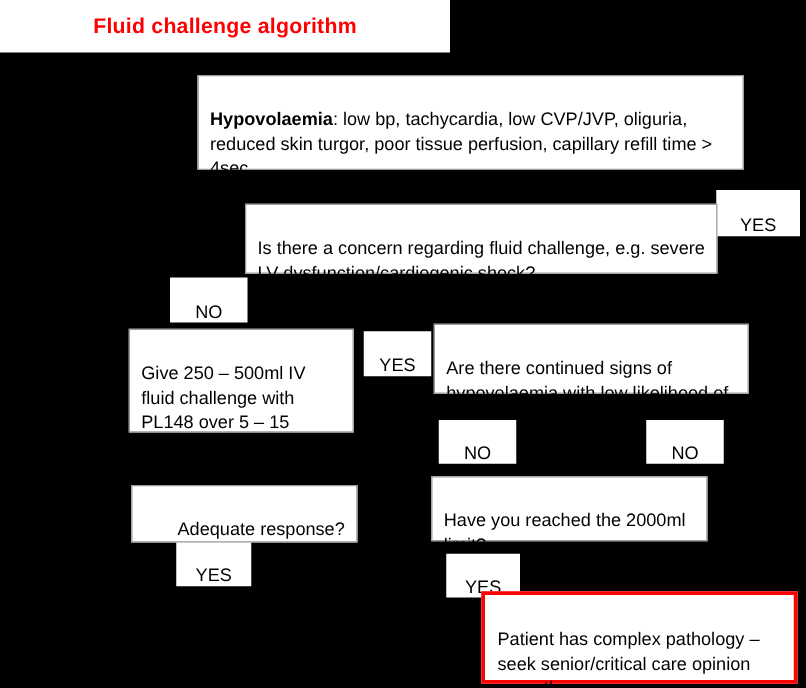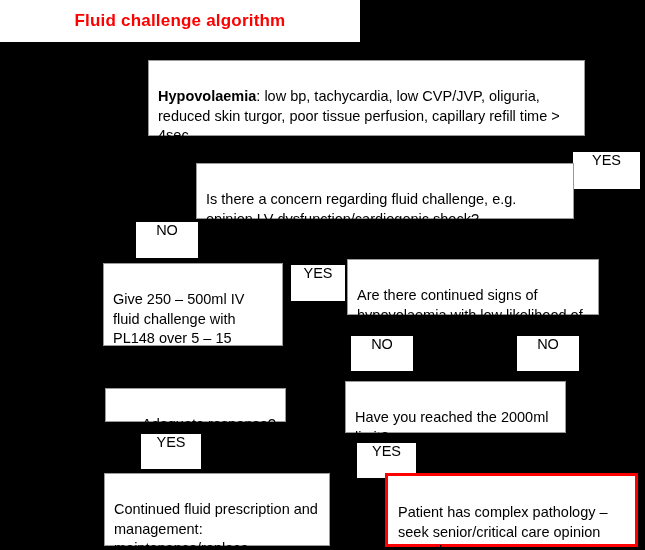--- a/index.html
+++ b/index.html
@@ -46,50 +46,50 @@
     letter-spacing: 0.2px;
   }
   .label-chip {
     position: absolute;
     background: #ffffff;
     color: #000000;
     border: none;
     box-sizing: border-box;
     font-size: 14.5px;
     display: flex;
-    align-items: flex-start;
+    align-items: flex-end;
     justify-content: center;
   }
   .alert-box {
     border: 3px solid #ff0000;
     padding: 8px 9px 7px 10px;
   }
   .bold {
     font-weight: bold;
   }
 </style>
 </head>
 <body>
 
 <div id="canvas">
 
   <div class="title-bar">
     <span class="title-text">Fluid challenge algorithm</span>
   </div>
 
-  <div class="node" style="left:148px; top:60px; width:437px; height:76px;">
+  <div class="node" style="left:158px; top:60px; width:437px; height:76px;">
     <span class="bold">Hypovolaemia</span><span>: low bp, tachycardia, low CVP/JVP, oliguria, reduced skin turgor, poor tissue perfusion, capillary refill time &gt; 4sec.</span>
   </div>
 
   <div class="label-chip" style="left:573px; top:152px; width:67px; height:37px;">
     <span>YES</span>
   </div>
 
   <div class="node" style="left:196px; top:163px; width:378px; height:56px;">
-    <span>Is there a concern regarding fluid challenge, e.g. opinion LV dysfunction/cardiogenic shock?</span>
+    <span>Is there a concern regarding fluid challenge, e.g. severe LV dysfunction/cardiogenic shock?</span>
   </div>
 
   <div class="label-chip" style="left:136px; top:222px; width:62px; height:36px;">
     <span>NO</span>
   </div>
 
   <div class="node" style="left:103px; top:263px; width:180px; height:83px;">
     <span>Give 250 – 500ml IV fluid challenge with PL148 over 5 – 15 minutes</span>
   </div>
 
@@ -102,37 +102,34 @@
   </div>
 
   <div class="label-chip" style="left:351px; top:336px; width:62px; height:35px;">
     <span>NO</span>
   </div>
 
   <div class="label-chip" style="left:517px; top:336px; width:62px; height:35px;">
     <span>NO</span>
   </div>
 
-  <div class="node" style="left:105px; top:388px; width:181px; height:34px;padding-left:36px;">
+  <div class="node" style="left:105px; top:388px; width:181px; height:46px;padding-left:36px;">
     <span>Adequate response?</span>
   </div>
 
   <div class="node" style="left:345px; top:381px; width:221px; height:52px;">
     <span>Have you reached the 2000ml limit?</span>
   </div>
 
   <div class="label-chip" style="left:141px; top:434px; width:60px; height:35px;">
     <span>YES</span>
   </div>
 
   <div class="label-chip" style="left:357px; top:443px; width:59px; height:35px;">
     <span>YES</span>
   </div>
 
-  <div class="node" style="left:104px; top:473px; width:226px; height:73px;">
-    <span>Continued fluid prescription and management: maintenance/replace</span>
-  </div>
 
   <div class="node alert-box" style="left:385px; top:473px; width:253px; height:74px;">
     <span>Patient has complex pathology – seek senior/critical care opinion urgently</span>
   </div>
 
 </div>
 
 </body></html>

